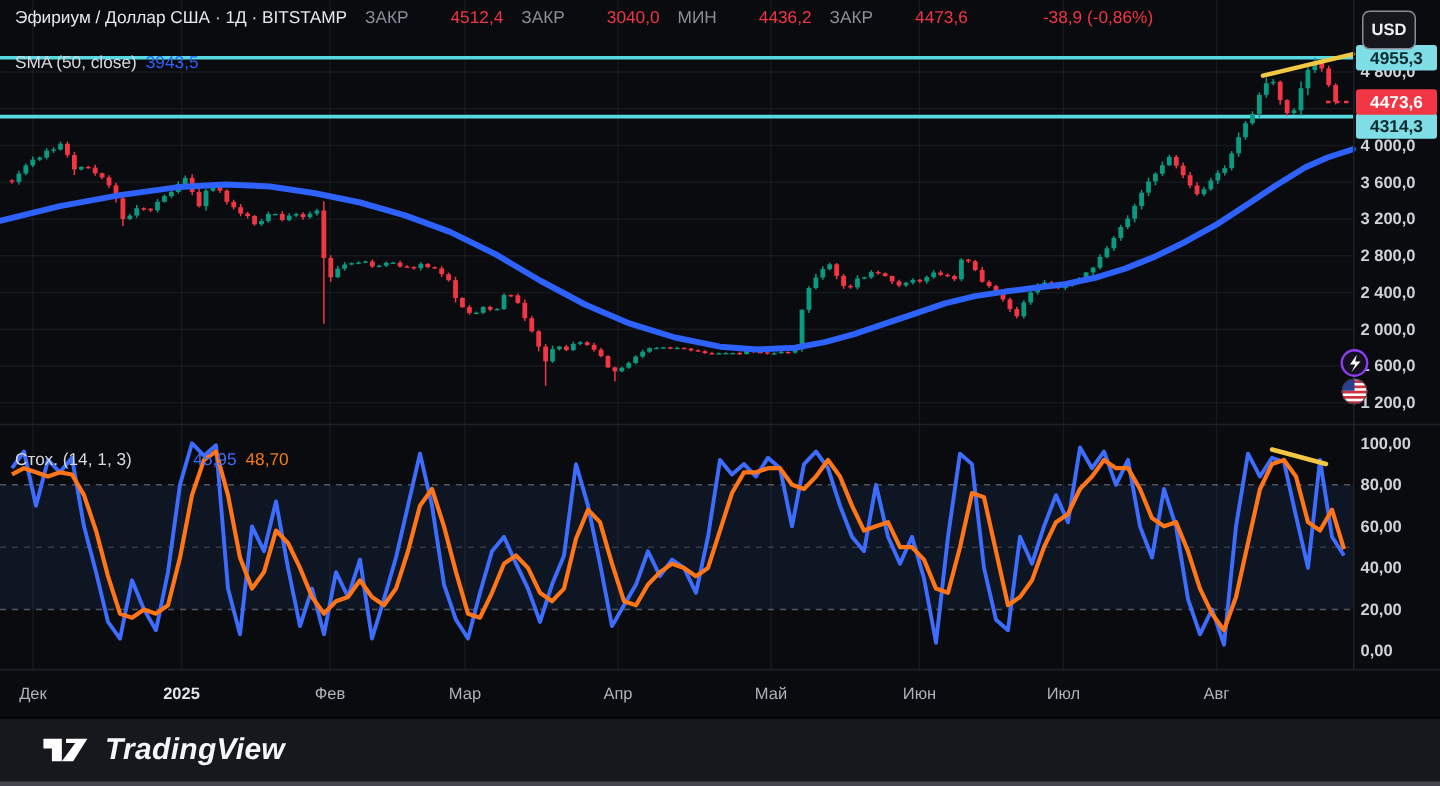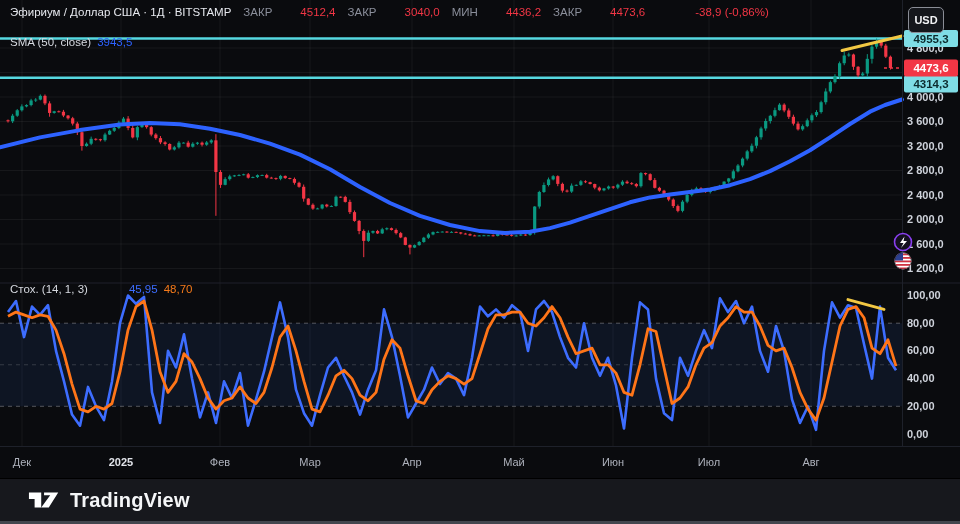--- a/index.html
+++ b/index.html
@@ -3,36 +3,36 @@
 <meta charset="utf-8">
 <style>
   html,body{margin:0;padding:0;background:#000;}
   .app{position:relative;width:960px;height:524px;background:#0a0b0e;overflow:hidden;
        font-family:"Liberation Sans",sans-serif;}
   svg text{font-family:"Liberation Sans",sans-serif;}
   .hdr{position:absolute;display:flex;align-items:center;gap:6px;white-space:nowrap;
        font-size:11.5px;color:#e3e5ea;}
   .row1{top:6px;left:10px;}
   .row2{top:36px;left:10px;}
-  .stoch-row{top:283px;left:10px;}
+  .stoch-row{top:301px;left:10px;}
   .sym{color:#e6e8ee;font-weight:500;cursor:pointer;}
   .lbl{color:#8b8f9b;margin-left:6px;}
   .val{color:#f23645;padding-left:28px;}
   .chg{margin-left:16px;}
   .lbl2{color:#d6d9e0;}
   .smaval{color:#2d62ff;}
   .kval{color:#3d6dff;margin-left:35px;}
   .dval{color:#f57a1a;}
   .usd{position:absolute;top:7px;right:16px;width:36px;height:26px;background:#15171c;
        border:1.5px solid #8a8d96;border-radius:5px;color:#f2f3f5;font-weight:700;
        font-size:11px;line-height:18px;text-align:center;padding:0;cursor:pointer;
        font-family:"Liberation Sans",sans-serif;}
   .footer{position:absolute;left:0;bottom:0;width:960px;height:46px;background:#17181d;
           border-top:1px solid #000;border-bottom:3px solid #43464e;box-sizing:border-box;
-          display:flex;align-items:center;}
+          display:flex;align-items:center;font-style:italic;}
   .brand{display:flex;align-items:center;gap:8px;margin-left:28px;cursor:pointer;}
   .brand span{color:#f5f6f8;font-size:20px;font-weight:700;letter-spacing:0.2px;}
   .mark{width:34px;height:24px;}
 </style>
 </head>
 <body>
 
 <div class="app">
   <svg id="chart" width="960" height="524" viewBox="0 0 960 524">
       <rect x="0" y="0" width="960" height="524" fill="#0a0b0e"></rect>

